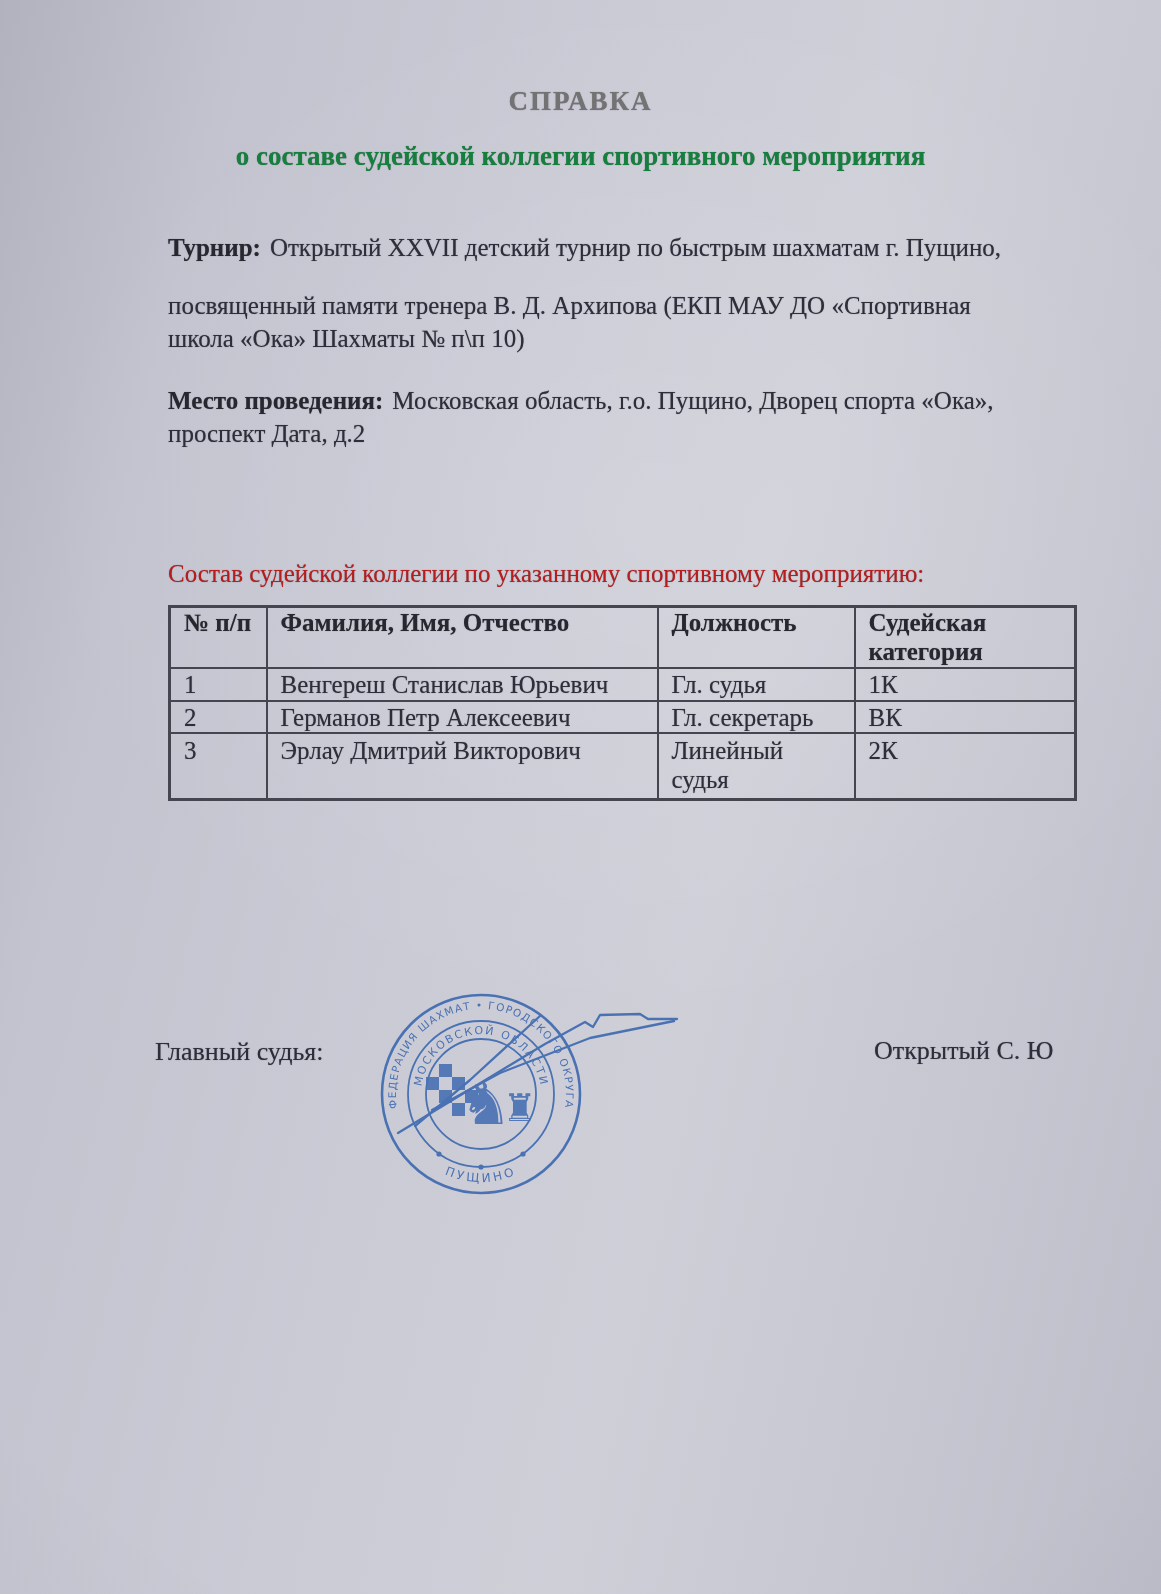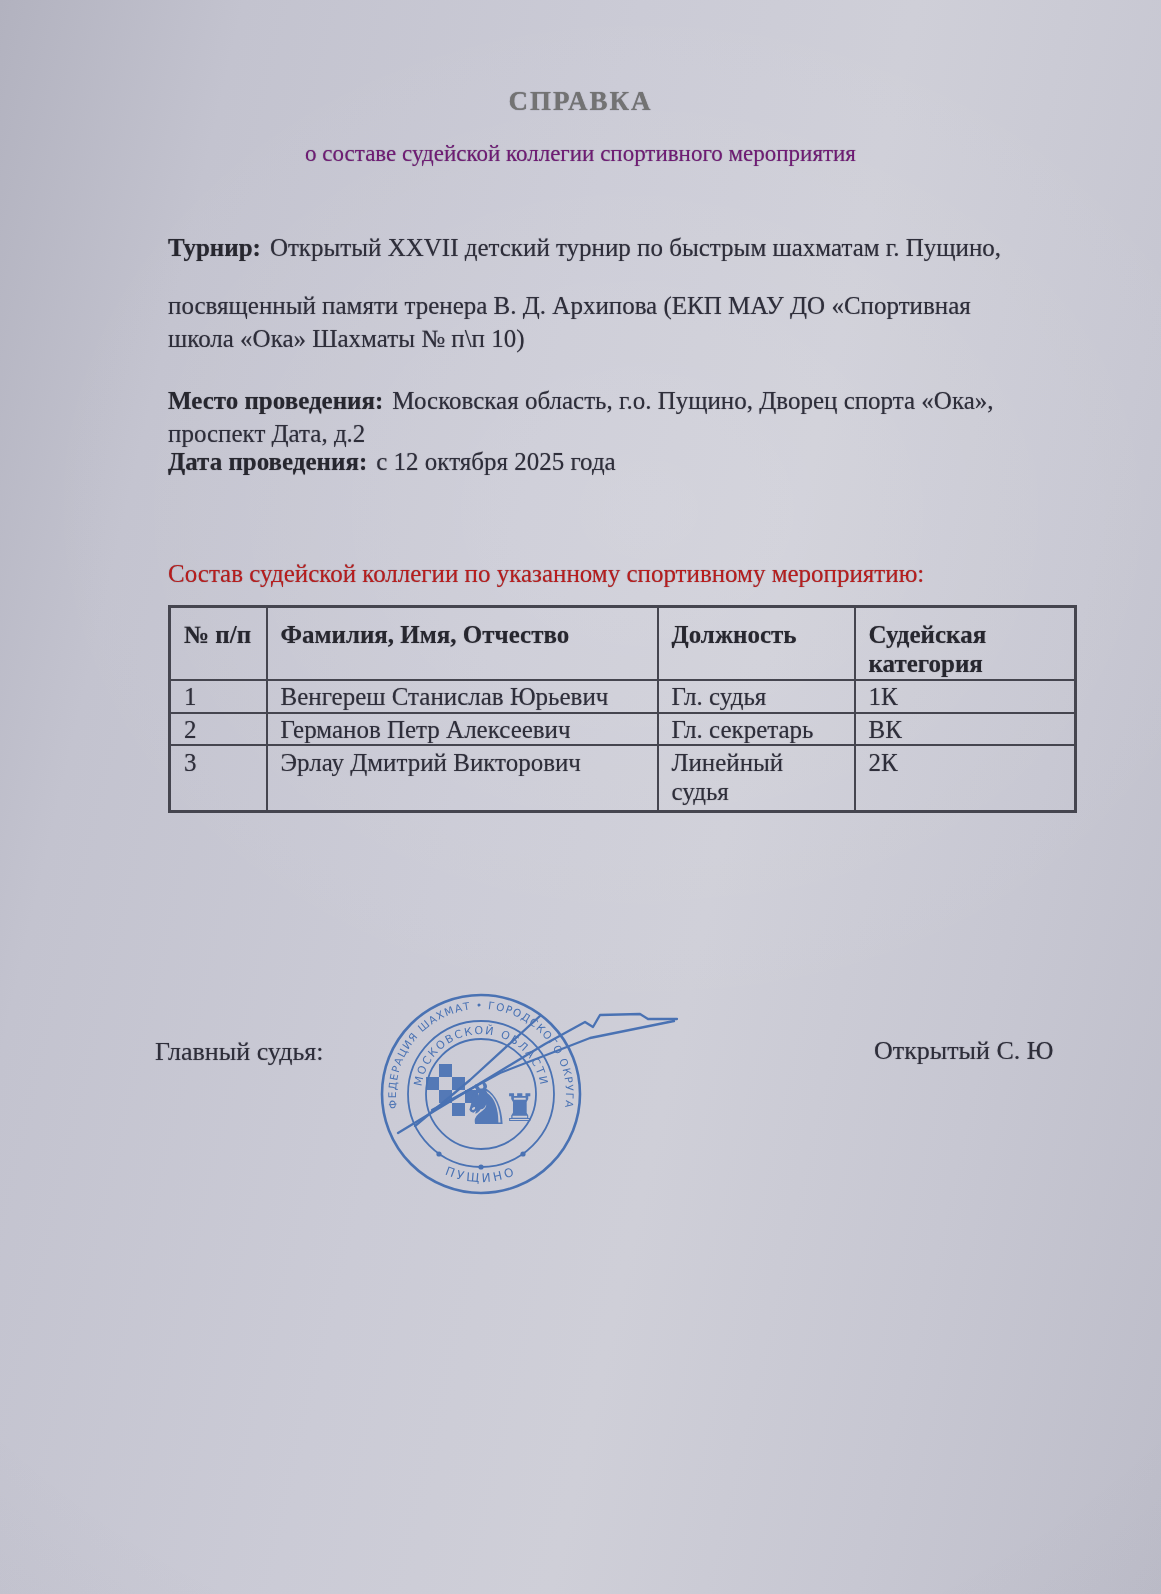--- a/index.html
+++ b/index.html
@@ -20,21 +20,21 @@
   .content{position:absolute;inset:0;color:#2e2e3a;}
   .content .t{text-shadow:0 0 1px rgba(43,43,56,0.55);}
   b{color:#27272f;font-weight:bold;}
 
   .doc-title{
     position:absolute;top:86px;left:0;width:100%;text-align:center;
     font-size:27px;font-weight:bold;letter-spacing:2px;color:#737373;
   }
   .doc-subtitle{
     position:absolute;top:141px;left:0;width:100%;text-align:center;
-    font-size:23px;font-weight:normal;color:#701a75;
+    font-size:27px;font-weight:bold;color:#15803d;
   }
   .para{position:absolute;left:168px;width:915px;font-size:25px;line-height:33px;}
   .para .lbl{margin-right:9px;}
   .p-tournament{top:231px;}
   .p-tournament .first{margin-bottom:25px;}
   .p-venue{top:384px;}
   .p-date{top:445px;}
   .roster-heading{
     position:absolute;left:168px;top:560px;white-space:nowrap;
     font-size:25px;font-weight:normal;color:#b91c1c;
@@ -43,21 +43,21 @@
     position:absolute;left:168px;top:605px;width:906px;
     border-collapse:collapse;table-layout:fixed;
     font-size:25px;color:#2e2e3a;
   }
   table.roster th, table.roster td{
     border:2px solid #45454f;vertical-align:top;text-align:left;
     padding:2px 8px 0 13px;line-height:28px;
     text-shadow:0 0 1px rgba(43,43,56,0.5);
   }
   table.roster{border:3px solid #45454f;}
-  table.roster th{font-weight:bold;color:#27272f;line-height:29px;padding-top:12px;height:59px;}
+  table.roster th{font-weight:bold;color:#27272f;line-height:29px;padding-top:0;height:59px;}
   tr.r1 td{height:29px;}
   tr.r2 td{height:28px;}
   tr.r3 td{height:62px;line-height:29px;}
   th.c-num{padding-left:11px;}
   td.c-num{padding-left:16px;}
   th.c-role, td.c-role{padding-right:42px;}
   td.c-cat{text-align:center;padding-left:0;padding-right:0;}
   th.c-cat{padding-left:13px;}
   .sign-label{position:absolute;left:155px;top:1037px;font-size:26px;}
   .sign-name{position:absolute;left:874px;top:1036px;font-size:26px;}
@@ -77,23 +77,20 @@
     <div class="first"><b class="lbl">Турнир:</b><span>Открытый XXVII детский турнир по быстрым шахматам г. Пущино,</span></div>
     <div>посвященный памяти тренера В. Д. Архипова (ЕКП МАУ ДО «Спортивная</div>
     <div>школа «Ока» Шахматы № п\п 10)</div>
   </div>
 
   <div class="para p-venue t">
     <div><b class="lbl">Место проведения:</b><span>Московская область, г.о. Пущино, Дворец спорта «Ока»,</span></div>
     <div>проспект Дата, д.2</div>
   </div>
 
-  <div class="para p-date t">
-    <b class="lbl">Дата проведения:</b><span>с 12 октября 2025 года</span>
-  </div>
 
   <div class="roster-heading t">Состав судейской коллегии по указанному спортивному мероприятию:</div>
 
   <table class="roster">
     <colgroup>
         <col style="width:97px">
         <col style="width:391px">
         <col style="width:197px">
         <col style="width:221px">
       </colgroup>

